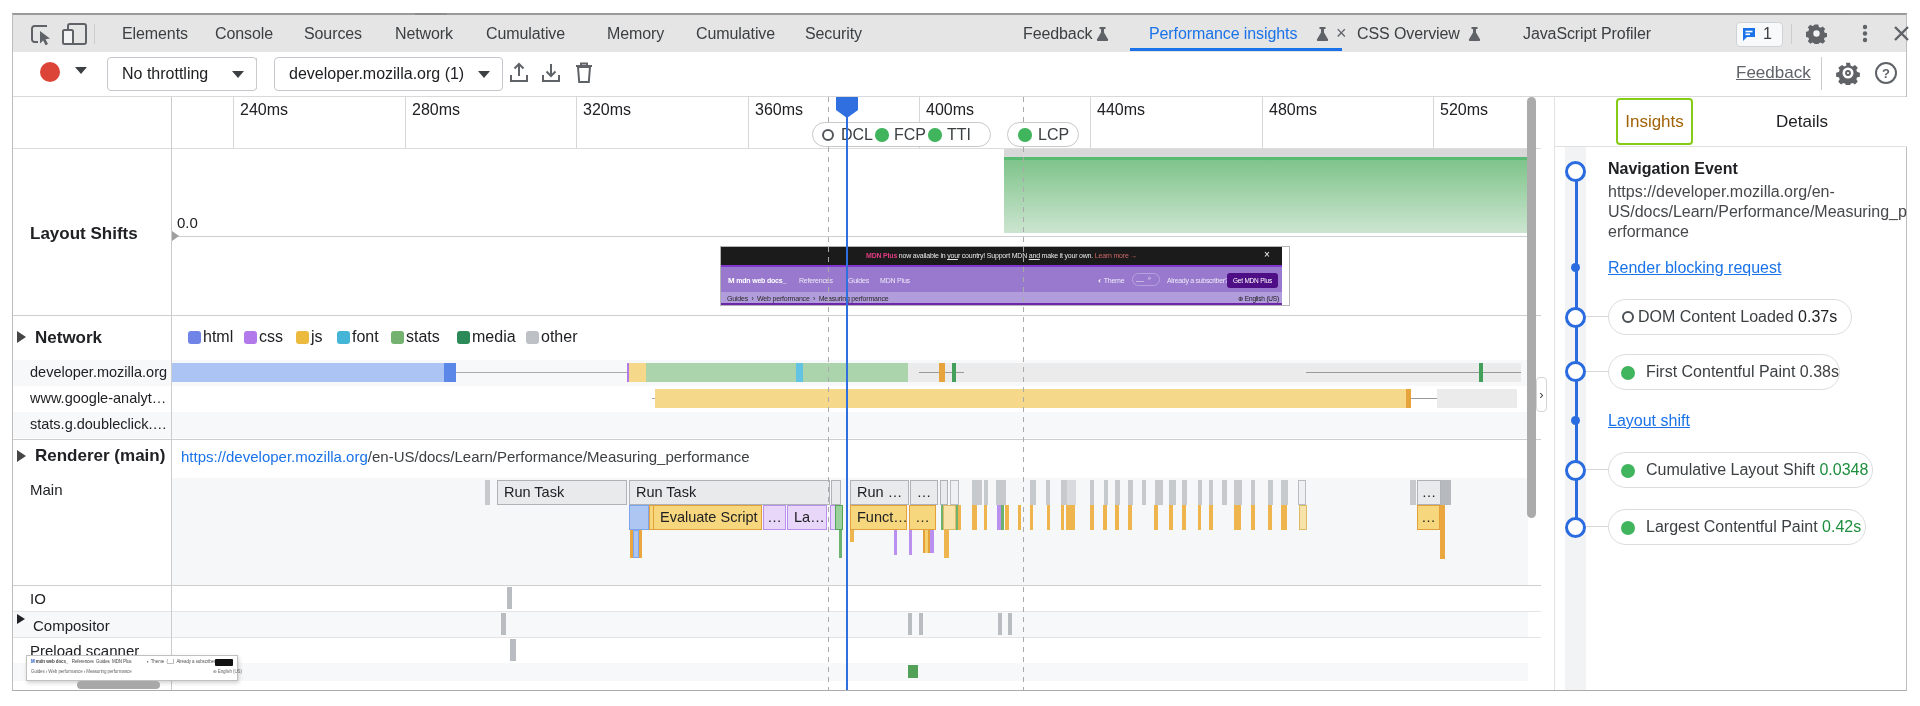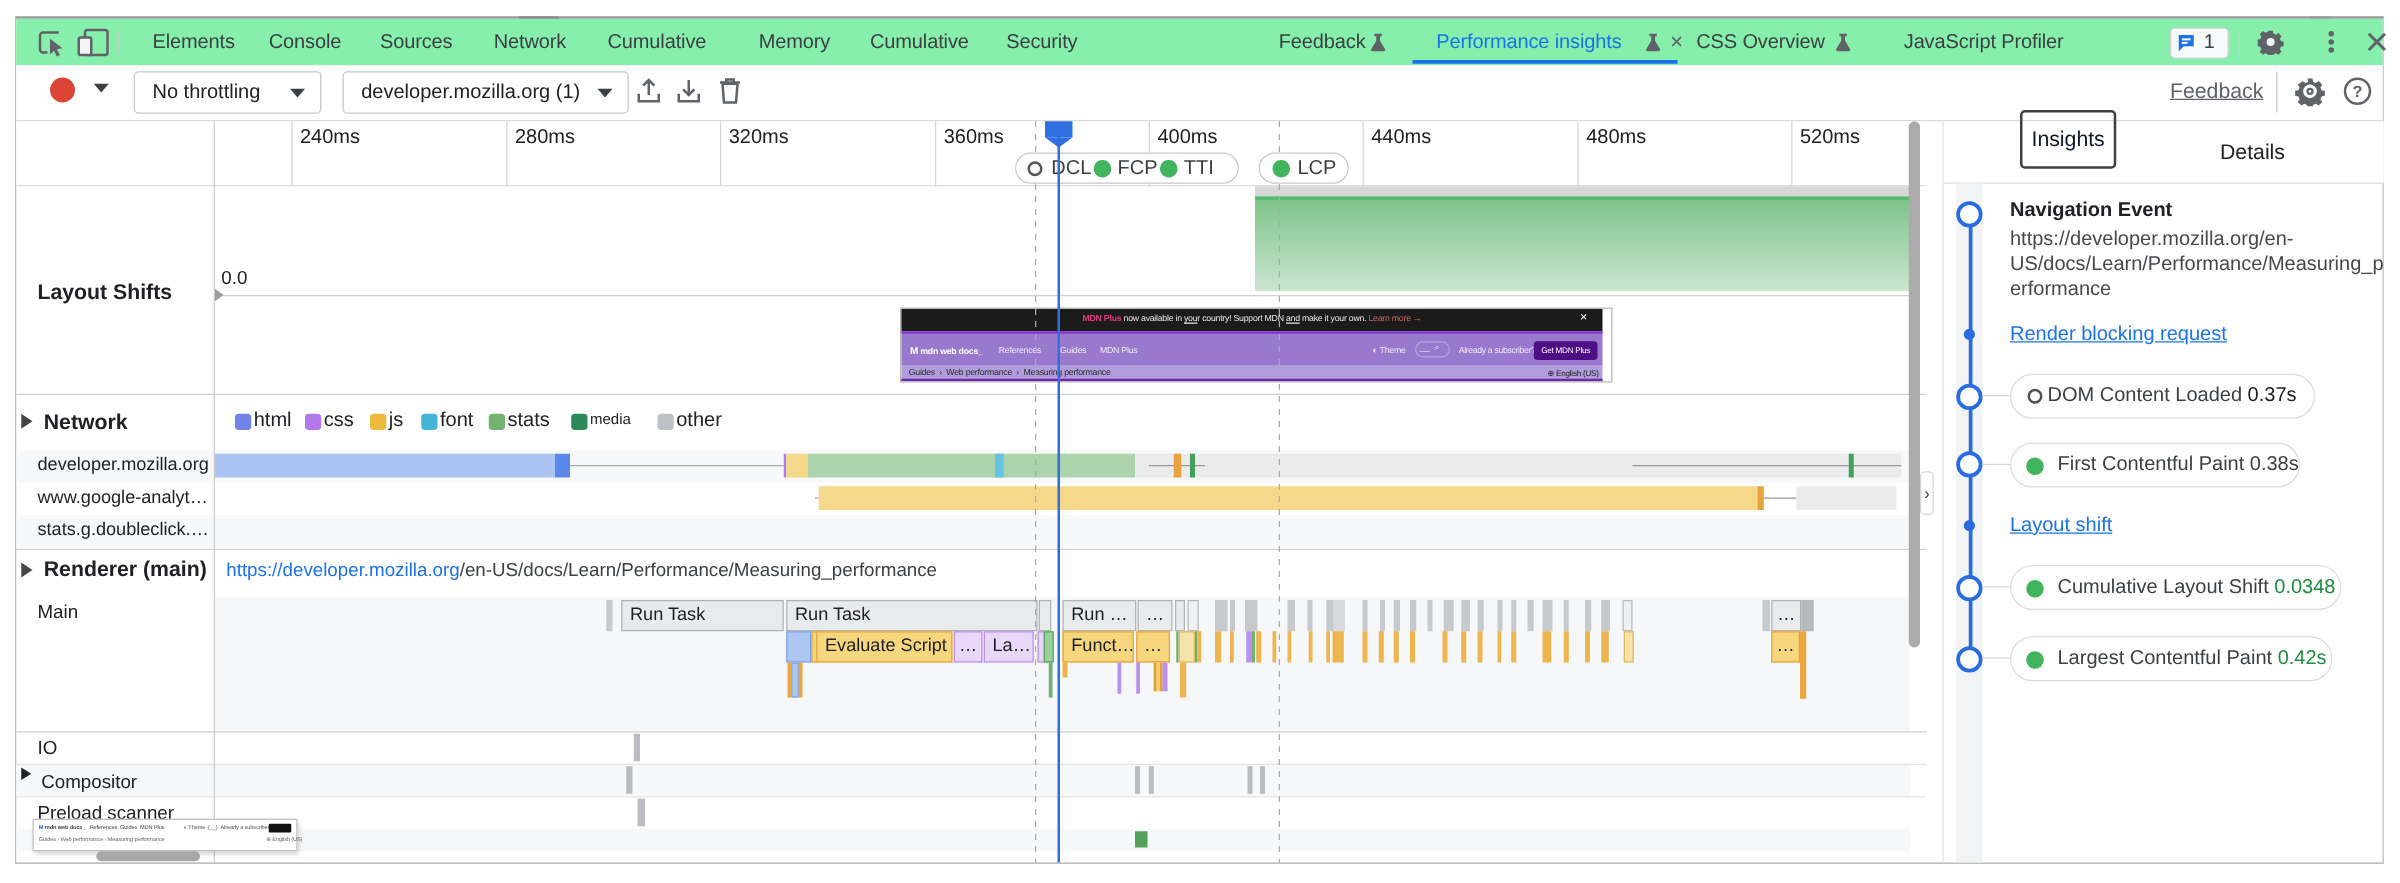--- a/index.html
+++ b/index.html
@@ -4,21 +4,21 @@
 <style>
   html,body{margin:0;padding:0;}
   body{width:1920px;height:706px;position:relative;background:#fff;
        font-family:"Liberation Sans", sans-serif;overflow:hidden;
        -webkit-font-smoothing:antialiased;}
   .a{position:absolute;}
   .win{left:12px;top:13px;width:1895px;height:678px;box-sizing:border-box;background:#fff;
        border-top:2px solid #9a9a9a;border-left:1px solid #bdbdbd;
        border-right:1px solid #bdbdbd;border-bottom:1px solid #ababab;}
   
-  .tabbar{left:13px;top:15px;width:1893px;height:37px;background:#86efac;}
+  .tabbar{left:13px;top:15px;width:1893px;height:37px;background:#e5e5e5;}
   .tab{position:absolute;top:0;height:37px;line-height:37px;font-size:16px;color:#3c4043;white-space:nowrap;letter-spacing:-0.1px;}
   .tabblue{color:#1a73e8;}
   .underline{position:absolute;background:#1a73e8;height:3px;}
   
   .toolbar{left:13px;top:52px;width:1893px;height:44px;background:#fff;border-bottom:1px solid #d9d9d9;}
   .selbox{position:absolute;border:1px solid #c4c7cb;border-radius:4px;background:#fff;
           font-size:16px;color:#202124;line-height:31px;}
   .caret{position:absolute;width:0;height:0;border-left:6px solid transparent;border-right:6px solid transparent;border-top:7px solid #3c4043;}
   
   .lbl{position:absolute;font-size:15px;color:#202124;white-space:nowrap;}
@@ -207,21 +207,21 @@
     <div class="lbl" style="left:203px;top:328px;font-size:16px;">html</div>
     <div class="a" style="left:244px;top:331px;width:13px;height:13px;border-radius:3px;background:#b179ea;"></div>
     <div class="lbl" style="left:259px;top:328px;font-size:16px;">css</div>
     <div class="a" style="left:296px;top:331px;width:13px;height:13px;border-radius:3px;background:#ecba3e;"></div>
     <div class="lbl" style="left:311px;top:328px;font-size:16px;">js</div>
     <div class="a" style="left:337px;top:331px;width:13px;height:13px;border-radius:3px;background:#45b5d7;"></div>
     <div class="lbl" style="left:352px;top:328px;font-size:16px;">font</div>
     <div class="a" style="left:391px;top:331px;width:13px;height:13px;border-radius:3px;background:#74b26f;"></div>
     <div class="lbl" style="left:406px;top:328px;font-size:16px;">stats</div>
     <div class="a" style="left:457px;top:331px;width:13px;height:13px;border-radius:3px;background:#2b8a57;"></div>
-    <div class="lbl" style="left:472px;top:328px;font-size:12px;">media</div>
+    <div class="lbl" style="left:472px;top:328px;font-size:16px;">media</div>
     <div class="a" style="left:526px;top:331px;width:13px;height:13px;border-radius:3px;background:#bdc1c6;"></div>
     <div class="lbl" style="left:541px;top:328px;font-size:16px;">other</div>
   </div>
   <div class="a" style="left:13px;top:360px;width:1515px;height:26px;background:#f7f8f9;"></div>
   <div class="a" style="left:13px;top:412px;width:1515px;height:26px;background:#f7f8f9;"></div>
   <div class="lbl" style="left:30px;top:364px;font-size:14.5px;">developer.mozilla.org</div>
   <div class="lbl" style="left:30px;top:390px;font-size:14.5px;">www.google-analyt…</div>
   <div class="lbl" style="left:30px;top:416px;font-size:14.5px;">stats.g.doubleclick.…</div>
   <div id="netbars">
 
@@ -387,21 +387,21 @@
 
   <div class="a" style="left:1527px;top:97px;width:9px;height:421px;background:#ababab;border-radius:5px;"></div>
   <div class="a" style="left:77px;top:681px;width:83px;height:8px;background:#a8a8a8;border-radius:4px;"></div>
 </div>
 <div class="a" id="rightpanel">
   <div class="a" style="left:1554px;top:97px;width:1px;height:593px;background:#e2e2e2;"></div>
 
   <div class="a" style="left:1536px;top:377px;width:11px;height:35px;background:#fff;border:1px solid #d5d5d5;border-radius:4px;color:#3c4043;font-size:13px;text-align:center;line-height:33px;box-sizing:border-box;">›</div>
 
   <div class="a" style="left:1555px;top:97px;width:352px;height:50px;background:#fff;border-bottom:1px solid #e0e0e0;box-sizing:border-box;"></div>
-  <div class="a" style="left:1616px;top:88px;width:77px;height:47px;border:2px solid #404040;border-radius:4px;box-sizing:border-box;font-size:17px;color:#0f172a;text-align:center;line-height:43px;">Insights</div>
+  <div class="a" style="left:1616px;top:98px;width:77px;height:47px;border:2px solid #84cc16;border-radius:4px;box-sizing:border-box;font-size:17px;color:#a16207;text-align:center;line-height:43px;">Insights</div>
   <div class="a" style="left:1776px;top:112px;font-size:17px;color:#202124;">Details</div>
 
   <div class="a" style="left:1565px;top:147px;width:21px;height:543px;background:#f1f3f4;"></div>
   <div class="a" style="left:1574.5px;top:165px;width:3px;height:362px;background:#2a6ce0;"></div>
   <div class="circ" style="left:1565px;top:161px;"></div>
   <div class="dot" style="left:1571px;top:263px;width:9px;height:9px;background:#2a6ce0;"></div>
   <div class="circ" style="left:1565px;top:307px;"></div>
   <div class="circ" style="left:1565px;top:361px;"></div>
   <div class="dot" style="left:1571px;top:416px;width:9px;height:9px;background:#2a6ce0;"></div>
   <div class="circ" style="left:1565px;top:460px;"></div>

